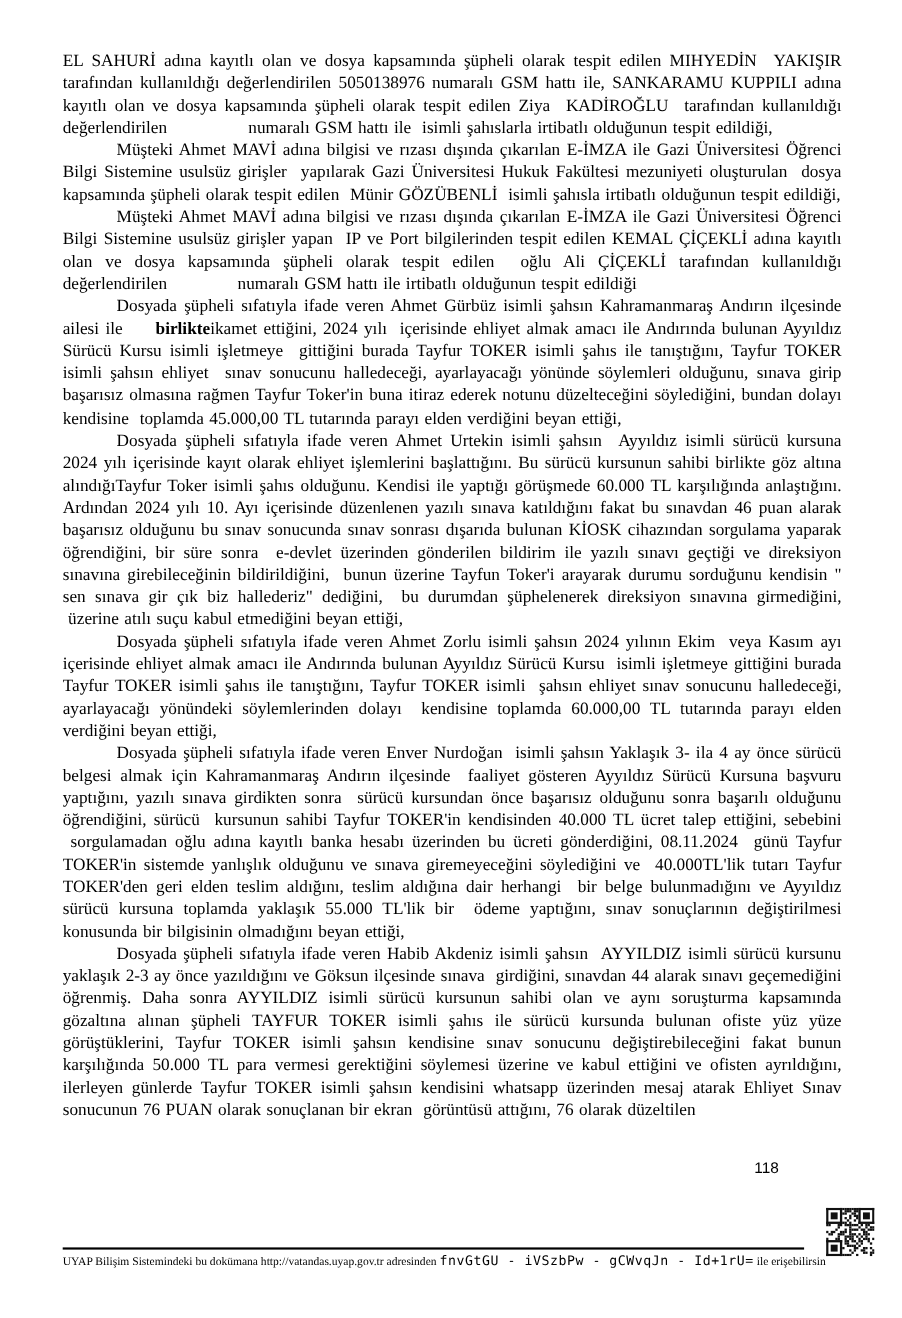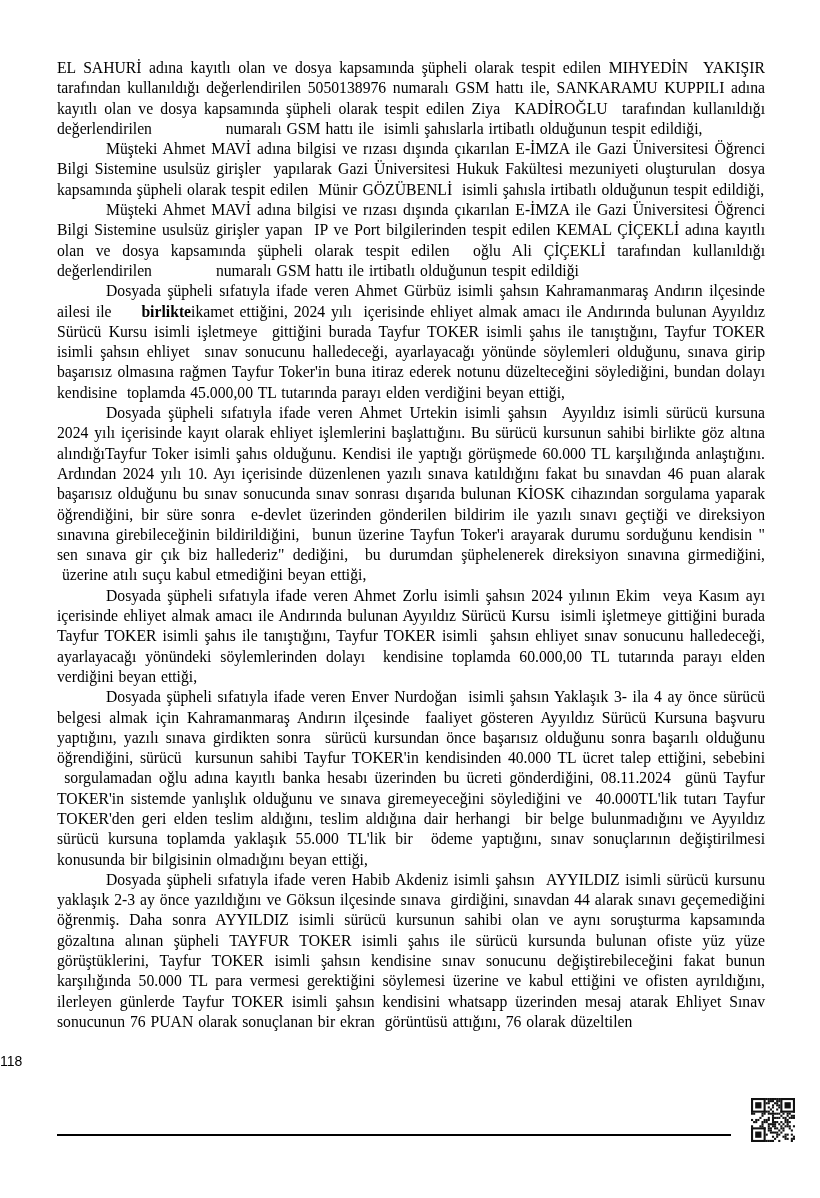--- a/index.html
+++ b/index.html
@@ -11,21 +11,21 @@
     position: relative;
     width: 820px;
     height: 1198px;
     background: #ffffff;
     overflow: hidden;
     font-family: "Liberation Serif", serif;
     color: #000000;
   }
   .doc-body {
     position: absolute;
-    top: 58px;
+    top: 46px;
     left: 57px;
     width: 708px;
   }
   .doc-body p.para {
     margin: 0;
     font-size: 15.7px;
     line-height: 20.3px;
     text-align: justify;
     word-spacing: 1px;
     color: #000000;
@@ -35,21 +35,21 @@
   }
   .doc-body .bold {
     font-weight: bold;
     padding-left: 24px;
   }
   .page-number {
     position: absolute;
     top: 1053px;
     left: 0;
     width: 708px;
-    text-align: left;
+    text-align: right;
     font-family: "Liberation Sans", sans-serif;
     font-size: 14px;
     color: #000000;
   }
   .footer-rule {
     position: absolute;
     top: 1134px;
     left: 57px;
     width: 674px;
     height: 2px;
@@ -92,20 +92,24 @@
       <p class="para indent"><span>Dosyada şüpheli sıfatıyla ifade veren Ahmet Urtekin isimli şahsın &nbsp;Ayyıldız isimli sürücü kursuna 2024 yılı içerisinde kayıt olarak ehliyet işlemlerini başlattığını. Bu sürücü kursunun sahibi birlikte göz altına alındığıTayfur Toker isimli şahıs olduğunu. Kendisi ile yaptığı görüşmede 60.000 TL karşılığında anlaştığını. Ardından 2024 yılı 10. Ayı içerisinde düzenlenen yazılı sınava katıldığını fakat bu sınavdan 46 puan alarak başarısız olduğunu bu sınav sonucunda sınav sonrası dışarıda bulunan KİOSK cihazından sorgulama yaparak öğrendiğini, bir süre sonra &nbsp;e-devlet üzerinden gönderilen bildirim ile yazılı sınavı geçtiği ve direksiyon sınavına girebileceğinin bildirildiğini, &nbsp;bunun üzerine Tayfun Toker'i arayarak durumu sorduğunu kendisin " sen sınava gir çık biz hallederiz" dediğini, &nbsp;bu durumdan şüphelenerek direksiyon sınavına girmediğini, &nbsp;üzerine atılı suçu kabul etmediğini beyan ettiği,</span></p>
       <p class="para indent"><span>Dosyada şüpheli sıfatıyla ifade veren Ahmet Zorlu isimli şahsın 2024 yılının Ekim &nbsp;veya Kasım ayı içerisinde ehliyet almak amacı ile Andırında bulunan Ayyıldız Sürücü Kursu &nbsp;isimli işletmeye gittiğini burada Tayfur TOKER isimli şahıs ile tanıştığını, Tayfur TOKER isimli &nbsp;şahsın ehliyet sınav sonucunu halledeceği, ayarlayacağı yönündeki söylemlerinden dolayı &nbsp;kendisine toplamda 60.000,00 TL tutarında parayı elden verdiğini beyan ettiği,</span></p>
       <p class="para indent"><span>Dosyada şüpheli sıfatıyla ifade veren Enver Nurdoğan &nbsp;isimli şahsın Yaklaşık 3- ila 4 ay önce sürücü belgesi almak için Kahramanmaraş Andırın ilçesinde &nbsp;faaliyet gösteren Ayyıldız Sürücü Kursuna başvuru yaptığını, yazılı sınava girdikten sonra &nbsp;sürücü kursundan önce başarısız olduğunu sonra başarılı olduğunu öğrendiğini, sürücü &nbsp;kursunun sahibi Tayfur TOKER'in kendisinden 40.000 TL ücret talep ettiğini, sebebini &nbsp;sorgulamadan oğlu adına kayıtlı banka hesabı üzerinden bu ücreti gönderdiğini, 08.11.2024 &nbsp;günü Tayfur TOKER'in sistemde yanlışlık olduğunu ve sınava giremeyeceğini söylediğini ve &nbsp;40.000TL'lik tutarı Tayfur TOKER'den geri elden teslim aldığını, teslim aldığına dair herhangi &nbsp;bir belge bulunmadığını ve Ayyıldız sürücü kursuna toplamda yaklaşık 55.000 TL'lik bir &nbsp;ödeme yaptığını, sınav sonuçlarının değiştirilmesi konusunda bir bilgisinin olmadığını beyan ettiği,</span></p>
       <p class="para indent"><span>Dosyada şüpheli sıfatıyla ifade veren Habib Akdeniz isimli şahsın &nbsp;AYYILDIZ isimli sürücü kursunu yaklaşık 2-3 ay önce yazıldığını ve Göksun ilçesinde sınava &nbsp;girdiğini, sınavdan 44 alarak sınavı geçemediğini öğrenmiş. Daha sonra AYYILDIZ isimli sürücü kursunun sahibi olan ve aynı soruşturma kapsamında gözaltına alınan şüpheli TAYFUR TOKER isimli şahıs ile sürücü kursunda bulunan ofiste yüz yüze görüştüklerini, Tayfur TOKER isimli şahsın kendisine sınav sonucunu değiştirebileceğini fakat bunun karşılığında 50.000 TL para vermesi gerektiğini söylemesi üzerine ve kabul ettiğini ve ofisten ayrıldığını, ilerleyen günlerde Tayfur TOKER isimli şahsın kendisini whatsapp üzerinden mesaj atarak Ehliyet Sınav sonucunun 76 PUAN olarak sonuçlanan bir ekran &nbsp;görüntüsü attığını, 76 olarak düzeltilen</span></p>
     </div>
 
   <div class="page-number">118</div>
 
   <div class="footer-rule"></div>
 
+  <div class="footer-text"><span>UYAP Bilişim Sistemindeki bu dokümana http://vatandas.uyap.gov.tr adresinden</span>
+    <span class="access-code">fnvGtGU - iVSzbPw - gCWvqJn - Id+1rU=</span>
+    <span>ile erişebilirsin</span>
+  </div>
 
   <div class="qr">
       <svg width="44" height="44" viewBox="0 0 42 42" xmlns="http://www.w3.org/2000/svg">
         <rect x="0" y="0" width="14" height="2" fill="#111"></rect>
         <rect x="0" y="12" width="14" height="2" fill="#111"></rect>
         <rect x="0" y="0" width="2" height="14" fill="#111"></rect>
         <rect x="12" y="0" width="2" height="14" fill="#111"></rect>
         <rect x="4" y="4" width="6" height="6" fill="#111"></rect>
         <rect x="28" y="0" width="14" height="2" fill="#111"></rect>
         <rect x="28" y="12" width="14" height="2" fill="#111"></rect>

